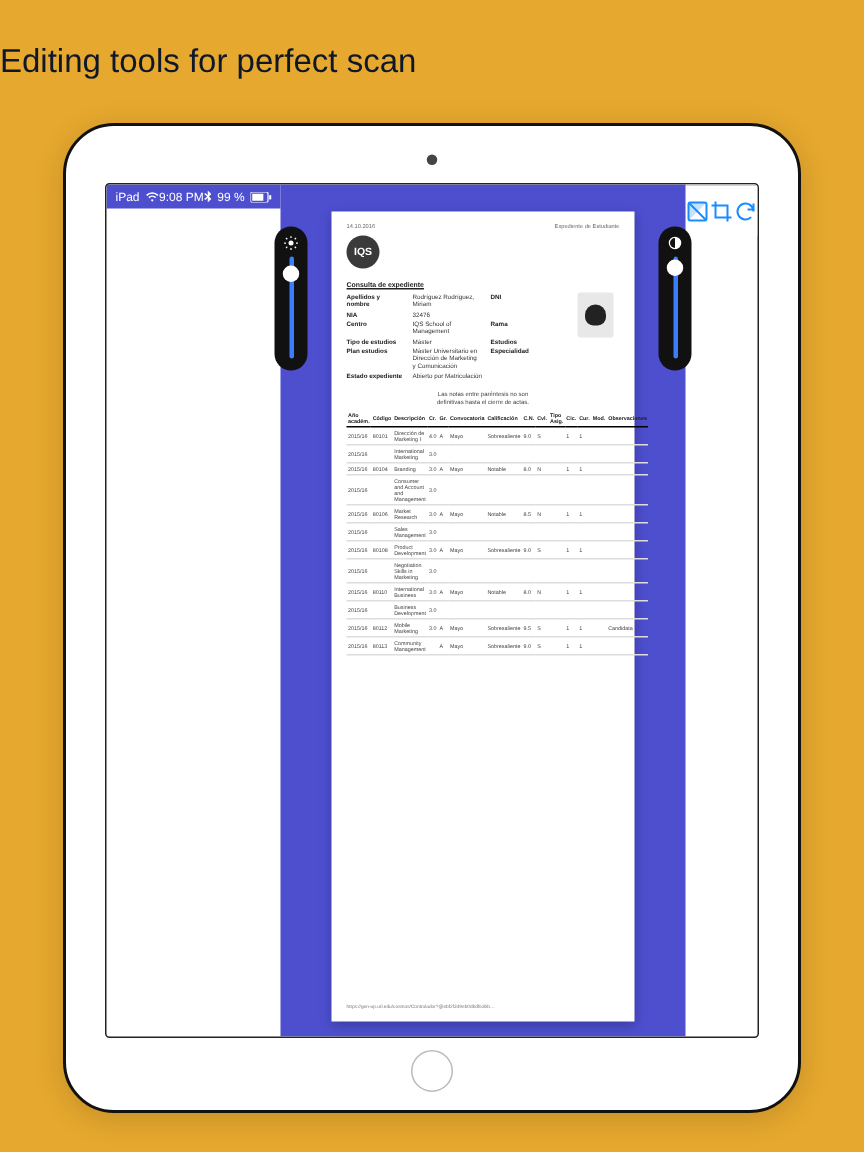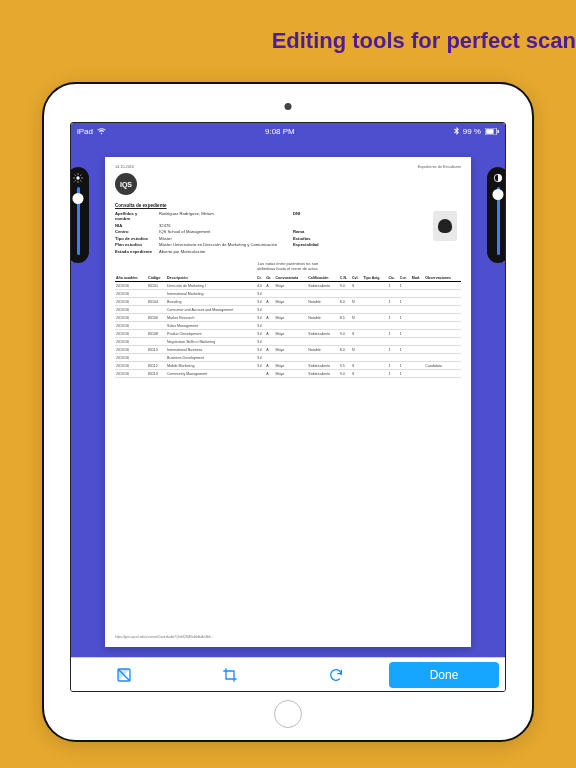--- a/index.html
+++ b/index.html
@@ -4,41 +4,41 @@
 <style>
 * { box-sizing: border-box; margin: 0; padding: 0; }
 body {
   width: 576px; height: 768px;
   background: #e6a82e;
   font-family: -apple-system, "Helvetica Neue", Arial, sans-serif;
   position: relative; overflow: hidden;
 }
 .headline {
   position: absolute; top: 28px; left: 0; right: 0;
-  text-align: right; color: #4c1d95; font-size: 22px; font-weight: 700;
+  text-align: left; color: #0f172a; font-size: 22px; font-weight: 400;
 }
 .tablet {
   position: absolute; left: 42px; top: 82px;
   width: 492px; height: 660px;
   background: #fff; border-radius: 34px;
   border: 2px solid #111;
   box-shadow: 0 4px 20px rgba(0,0,0,.15);
 }
 .camera {
   position: absolute; left: 50%; top: 19px; transform: translateX(-50%);
   width: 7px; height: 7px; background: #444; border-radius: 50%;
 }
 .homebtn {
   position: absolute; left: 50%; bottom: 12px; transform: translateX(-50%);
   width: 28px; height: 28px; border: 1.5px solid #bbb; border-radius: 50%;
 }
 .screen {
   position: absolute; left: 26px; right: 26px; top: 38px; bottom: 48px;
   border-radius: 3px; border: 1px solid #222; overflow: hidden;
-  display: flex; flex-direction: column;
+  display: flex; flex-direction: row;
 }
 .statusbar {
   height: 16px; background: #4d4fcf; color: #fff;
   font-size: 8px; display: flex; align-items: center;
   justify-content: space-between; padding: 0 6px;
 }
 .statusbar .sb-left, .statusbar .sb-right { display: flex; gap: 4px; align-items: center; }
 .navbar {
   height: 24px; background: #4d4fcf; color: #fff;
   display: flex; align-items: center; justify-content: center;
@@ -464,17 +464,16 @@
         <svg width="16" height="16" viewBox="0 0 24 24">
             <path d="M6 2v16h16M2 6h16v16" fill="none" stroke="#1a8cff" stroke-width="2"></path>
           </svg>
       </div>
       <div class="tb-btn">
         <svg width="16" height="16" viewBox="0 0 24 24">
             <path d="M20 12a8 8 0 10-2.34 5.66" fill="none" stroke="#1a8cff" stroke-width="2"></path>
             <path d="M20 4v6h-6" fill="none" stroke="#1a8cff" stroke-width="2"></path>
           </svg>
       </div>
-      <div class="done">Done</div>
     </div>
 
   </div>
 </div>
 
 </body></html>

